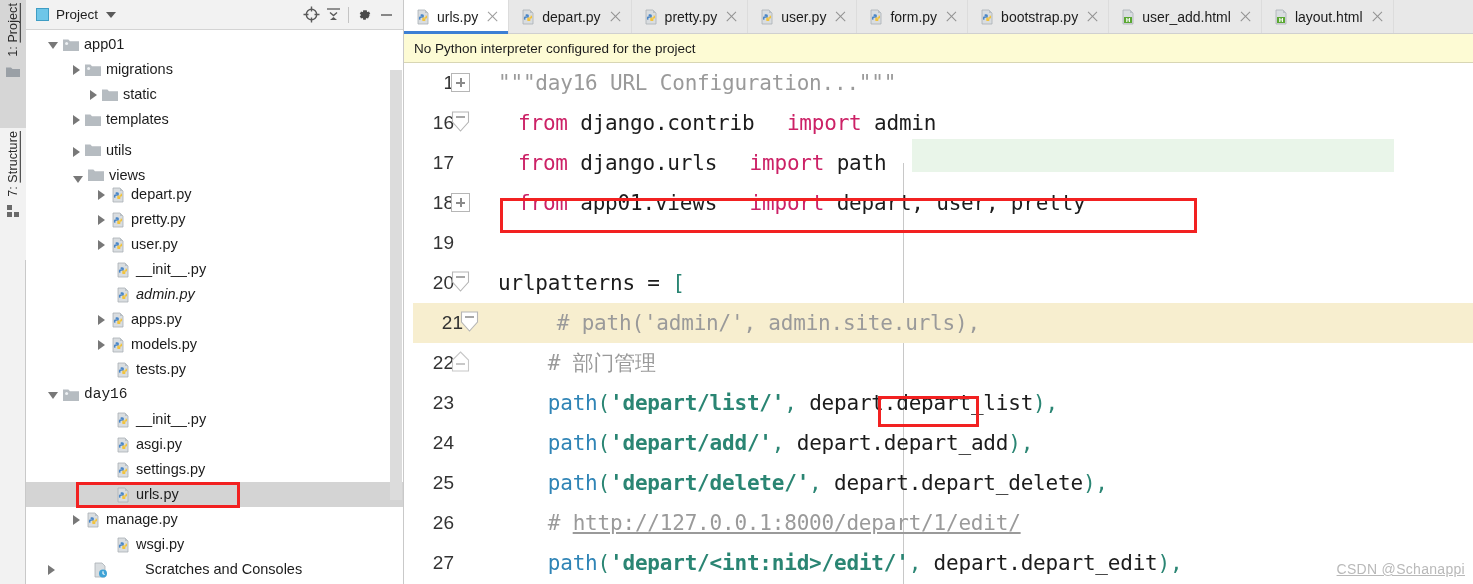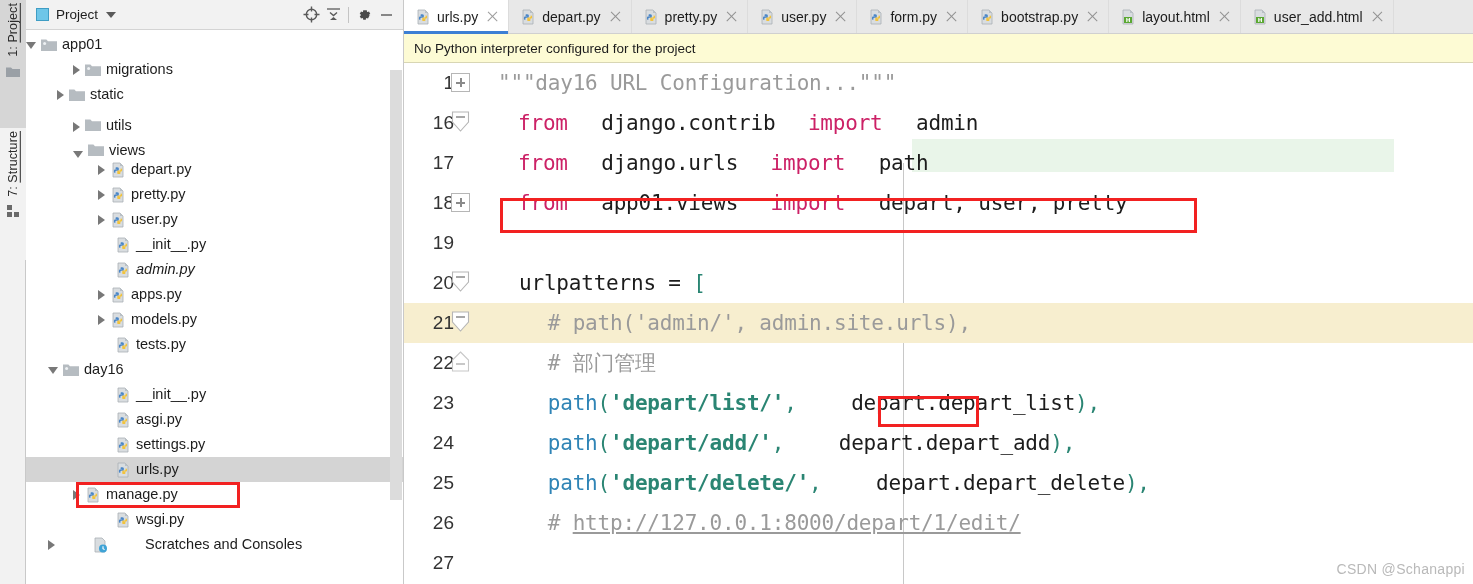--- a/index.html
+++ b/index.html
@@ -128,21 +128,21 @@
     display: flex; align-items: center; padding-left: 10px;
     font-size: 13.5px; color: #1c1c1c;
   }
 
   
   .code-surface { position: relative; height: 521px; background: #fff; overflow: hidden; }
   .code-line {
     position: relative; height: 40px; display: flex; align-items: center;
     font-family: "DejaVu Sans Mono", monospace; font-size: 21px;
   }
-  .code-line.caret { background: #f7eecf; }
+  .code-line.caret { background: #f7eecf; margin-left: 9px; }
   .gutter-num {
     width: 56px; flex: 0 0 56px; text-align: right;
     font-family: "Liberation Sans", sans-serif; font-size: 19px; color: #333;
     padding-right: 6px;
   }
   .gutter-fold {
     width: 38px; flex: 0 0 38px; position: relative; height: 40px;
   }
   .code-text { white-space: pre; color: #1c1c1c; letter-spacing: -0.2px; }
 
@@ -166,36 +166,36 @@
     position: absolute; left: -9px; top: 8px; width: 19px; height: 22px;
   }
   .fold-chev svg { display:block; }
 
   
   .kw  { color: #cc2166; margin-left: 20px; }            
   .fn  { color: #2f84b6; }            
   .str { color: #2a8573; font-weight: 700; }  
   .cmt { color: #9a9a9a; }            
   .punc{ color: #2a8573; }
-  .plain { color: #1c1c1c; padding-left: 21px; }
+  .plain { color: #1c1c1c; }
   .link { color: #9a9a9a; text-decoration: underline; }
 
   .docstring-bg {
     position: absolute; left: 508px; top: 76px; width: 482px; height: 33px;
     background: #e9f5e9;
   }
 
   
   .ann {
     position: absolute; border: 3px solid #f22121; pointer-events: none; z-index: 30;
   }
 
   .watermark {
     position: absolute; right: 8px; bottom: 7px;
-    font-size: 14px; color: #b9b9b9; letter-spacing: .3px; z-index: 40;
+    font-size: 14px; color: #b9b9b9; letter-spacing: .3px; z-index: 40; text-decoration: underline;
   }
 </style>
 </head>
 <body>
 
 <div id="app">
 
   <div class="toolstrip">
     <div class="tool-btn tool-project">
       <div class="vlabel"><span>1: </span><u>Project</u></div>
@@ -244,58 +244,68 @@
         </svg>
       </div>
       <div class="head-icon">
         <svg width="15" height="15" viewBox="0 0 15 15">
             <path d="M2 8h11" stroke="#5a5a5a" stroke-width="1.4"></path>
           </svg>
       </div>
     </div>
 
     <div class="tree" id="tree">
-        <div class="row" style="">
+        <div class="row" style="padding-left: 22px;">
           <span class="arrow open"></span>
           <span class="ico">
             <svg width="16" height="14" viewBox="0 0 16 14">
     <path d="M0 1.5h5.4L7 3.3H16V13H0z" fill="#b6bcc1"></path>
     <circle cx="3.6" cy="5.6" r="1.5" fill="#eef1f3"></circle>
   </svg>
           </span>
           <span class="lbl">app01</span>
         </div>
         <div class="row" style="padding-left: 47px;">
           <span class="arrow"></span>
           <span class="ico">
             <svg width="16" height="14" viewBox="0 0 16 14">
     <path d="M0 1.5h5.4L7 3.3H16V13H0z" fill="#b6bcc1"></path>
     <circle cx="3.6" cy="5.6" r="1.5" fill="#eef1f3"></circle>
   </svg>
           </span>
           <span class="lbl">migrations</span>
         </div>
-        <div class="row" style="padding-left: 31px;">
+        <div class="row" style="padding-left: 64px;">
           <span class="arrow"></span>
           <span class="ico">
             <svg width="16" height="14" viewBox="0 0 16 14">
     <path d="M0 1.5h5.4L7 3.3H16V13H0z" fill="#b6bcc1"></path>
 
   </svg>
           </span>
           <span class="lbl">static</span>
         </div>
-        <div class="row" style="padding-left: 47px; align-items: flex-end;">
+        <div class="row" style="padding-left: 47px;">
           <span class="arrow"></span>
           <span class="ico">
             <svg width="16" height="14" viewBox="0 0 16 14">
     <path d="M0 1.5h5.4L7 3.3H16V13H0z" fill="#b6bcc1"></path>
 
   </svg>
           </span>
+          <span class="lbl">templates</span>
+        </div>
+        <div class="row" style="padding-left: 47px; align-items: flex-end;">
+          <span class="arrow"></span>
+          <span class="ico">
+            <svg width="16" height="14" viewBox="0 0 16 14">
+    <path d="M0 1.5h5.4L7 3.3H16V13H0z" fill="#b6bcc1"></path>
+
+  </svg>
+          </span>
           <span class="lbl">utils</span>
         </div>
         <div class="row" style="padding-left: 47px; align-items: flex-end;">
           <span class="arrow open"></span>
           <span class="ico">
             <svg width="16" height="14" viewBox="0 0 16 14">
     <path d="M0 1.5h5.4L7 3.3H16V13H0z" fill="#b6bcc1"></path>
 
   </svg>
           </span>
@@ -390,21 +400,21 @@
           <span class="ico">
             <svg width="16" height="16" viewBox="0 0 16 16">
     <path d="M3 1h7l3 3v11H3z" fill="#d9dde0" stroke="#a9b0b5" stroke-width=".8"></path>
     <path d="M10 1l3 3h-3z" fill="#b9c0c5"></path>
     <path d="M7.1 5.2c-1.6 0-1.5 0.7-1.5 0.7v1.4h1.6v0.3H5.0s-1.1-0.12-1.1 1.6c0 1.7 0.95 1.64 0.95 1.64h0.56V9.7s-0.03-0.95 0.93-0.95h1.55s0.9 0.02 0.9-0.87V6.1s0.14-0.9-1.7-0.9z" fill="#4a86c7"></path>
     <path d="M8.9 12.1c1.6 0 1.5-0.7 1.5-0.7V10h-1.6V9.7h2.2s1.1 0.12 1.1-1.6c0-1.7-0.95-1.64-0.95-1.64h-0.56v1.14s0.03 0.95-0.93 0.95H8.16s-0.9-0.02-0.9 0.87v1.78s-0.14 0.9 1.64 0.9z" fill="#f2c33c"></path>
   </svg>
           </span>
           <span class="lbl">tests.py</span>
         </div>
-        <div class="row" style="padding-left: 22px;">
+        <div class="row" style="padding-left: 22px; font-family: Liberation Mono, monospace;">
           <span class="arrow open"></span>
           <span class="ico">
             <svg width="16" height="14" viewBox="0 0 16 14">
     <path d="M0 1.5h5.4L7 3.3H16V13H0z" fill="#b6bcc1"></path>
     <circle cx="3.6" cy="5.6" r="1.5" fill="#eef1f3"></circle>
   </svg>
           </span>
           <span class="lbl">day16</span>
         </div>
         <div class="row" style="padding-left: 72px;">
@@ -571,33 +581,33 @@
         </div>
         <div class="tab">
           <span class="ico">
             <svg width="16" height="16" viewBox="0 0 16 16">
     <path d="M3 1h7l3 3v11H3z" fill="#d9dde0" stroke="#a9b0b5" stroke-width=".8"></path>
     <path d="M10 1l3 3h-3z" fill="#b9c0c5"></path>
     <rect x="4" y="8" width="8" height="6" fill="#5aa832"></rect>
     <text x="8" y="13" font-size="5.6" fill="#fff" text-anchor="middle" font-family="DejaVu Sans, sans-serif" font-weight="bold">H</text>
   </svg>
           </span>
-          <span>layout.html</span>
+          <span>user_add.html</span>
           <span class="tab-x"></span>
         </div>
         <div class="tab">
           <span class="ico">
             <svg width="16" height="16" viewBox="0 0 16 16">
     <path d="M3 1h7l3 3v11H3z" fill="#d9dde0" stroke="#a9b0b5" stroke-width=".8"></path>
     <path d="M10 1l3 3h-3z" fill="#b9c0c5"></path>
     <rect x="4" y="8" width="8" height="6" fill="#5aa832"></rect>
     <text x="8" y="13" font-size="5.6" fill="#fff" text-anchor="middle" font-family="DejaVu Sans, sans-serif" font-weight="bold">H</text>
   </svg>
           </span>
-          <span>user_add.html</span>
+          <span>layout.html</span>
           <span class="tab-x"></span>
         </div>
       </div>
 
     <div class="banner">
       <span>No Python interpreter configured for the project</span>
     </div>
 
     <div class="code-surface">
       <div class="docstring-bg"></div>
@@ -691,20 +701,21 @@
             <span class="code-text"><span>    </span><span class="fn">path</span><span class="punc">(</span><span class="str">'depart/delete/'</span><span class="punc">,</span><span class="plain"> </span><span class="plain">depart.depart_delete</span><span class="punc">),</span></span>
           </div>
           <div class="code-line">
             <span class="gutter-num">26</span>
             <span class="gutter-fold"></span>
             <span class="code-text"><span class="cmt">    </span><span class="cmt"># </span><span class="link">http://127.0.0.1:8000/depart/1/edit/</span></span>
           </div>
           <div class="code-line">
             <span class="gutter-num">27</span>
             <span class="gutter-fold"></span>
+            <span class="code-text"><span>    </span><span class="fn">path</span><span class="punc">(</span><span class="str">'depart/&lt;int:nid&gt;/edit/'</span><span class="punc">,</span><span class="plain"> </span><span class="plain">depart.depart_edit</span><span class="punc">),</span></span>
           </div>
         </div>
     </div>
 
     <div class="watermark">CSDN @Schanappi</div>
   </div>
 
   <div class="ann" style="left:76px; top:482px; width:164px; height:26px;"></div>
   <div class="ann" style="left:500px; top:198px; width:697px; height:35px;"></div>
   <div class="ann" style="left:878px; top:396px; width:101px; height:31px;"></div>

